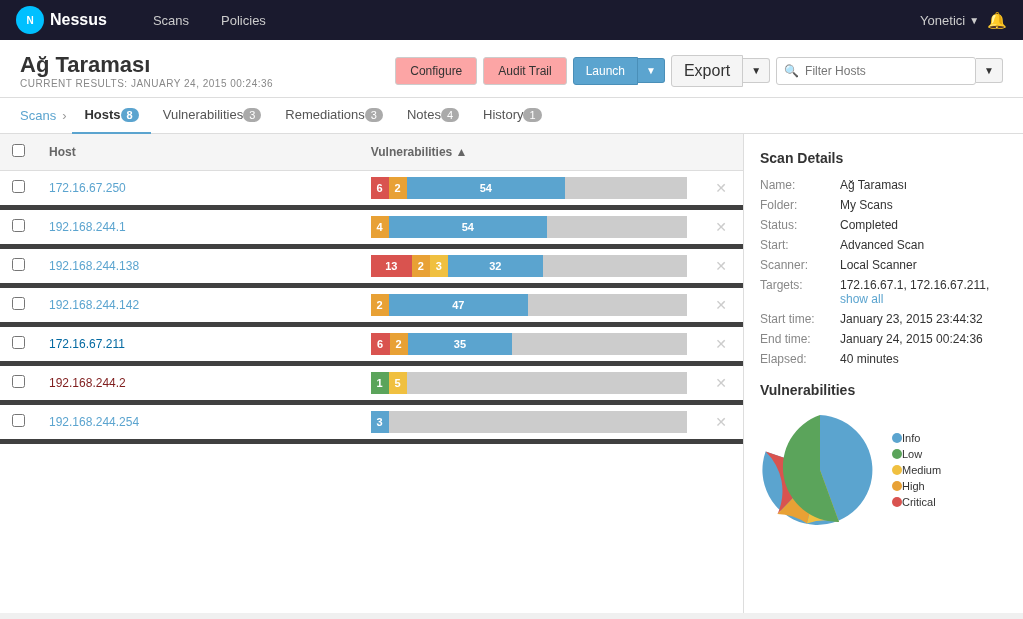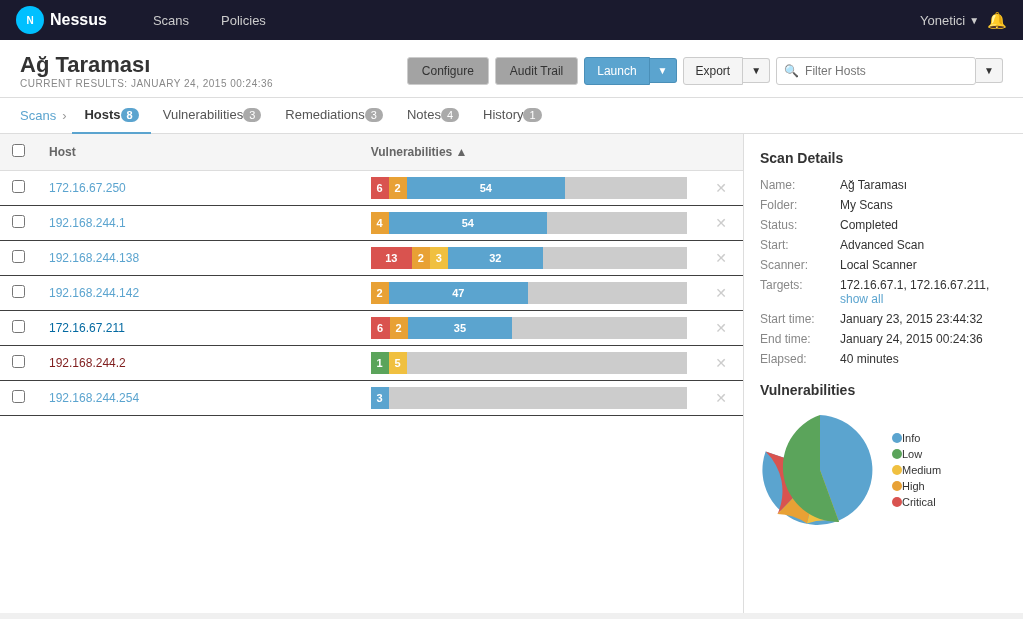--- a/index.html
+++ b/index.html
@@ -58,21 +58,21 @@
       justify-content: space-between;
       margin-bottom: 8px;
     }
     .page-title-area {}
     .page-title { font-size: 22px; font-weight: bold; color: #333; }
     .page-subtitle { font-size: 10px; color: #888; text-transform: uppercase; letter-spacing: 0.5px; }
     .header-buttons { display: flex; gap: 6px; align-items: center; }
     .btn {
       padding: 6px 14px;
       border: 1px solid #ccc;
-      background: #a3a3a3;
+      background: #fca5a5;
       border-radius: 3px;
       cursor: pointer;
       font-size: 12px;
       color: #333;
     }
     .btn-split {
       display: flex; align-items: center;
     }
     .btn-split .btn-main {
       padding: 6px 12px;
@@ -96,21 +96,21 @@
     .btn-split2 {
       display: flex; align-items: center;
     }
     .btn-split2 .btn-main2 {
       padding: 6px 12px;
       background: #f5f5f5;
       color: #333;
       border: 1px solid #ccc;
       border-radius: 3px 0 0 3px;
       cursor: pointer;
-      font-size: 12px;
+      font-size: 16px;
     }
     .btn-split2 .btn-arrow2 {
       padding: 6px 8px;
       background: #f5f5f5;
       color: #333;
       border: 1px solid #ccc;
       border-left: none;
       border-radius: 0 3px 3px 0;
       cursor: pointer;
       font-size: 10px;
@@ -207,21 +207,21 @@
     }
     .data-table th {
       padding: 10px 12px;
       text-align: left;
       font-size: 12px;
       color: #666;
       font-weight: bold;
     }
     .data-table td {
       padding: 6px 12px;
-      border-bottom: 1px solid #404040;
+      border-bottom: 5px solid #404040;
       font-size: 12px;
       vertical-align: middle;
     }
     .checkbox-col { width: 30px; }
 
     
     .vuln-bar-container {
       display: flex;
       align-items: center;
       width: 100%;

